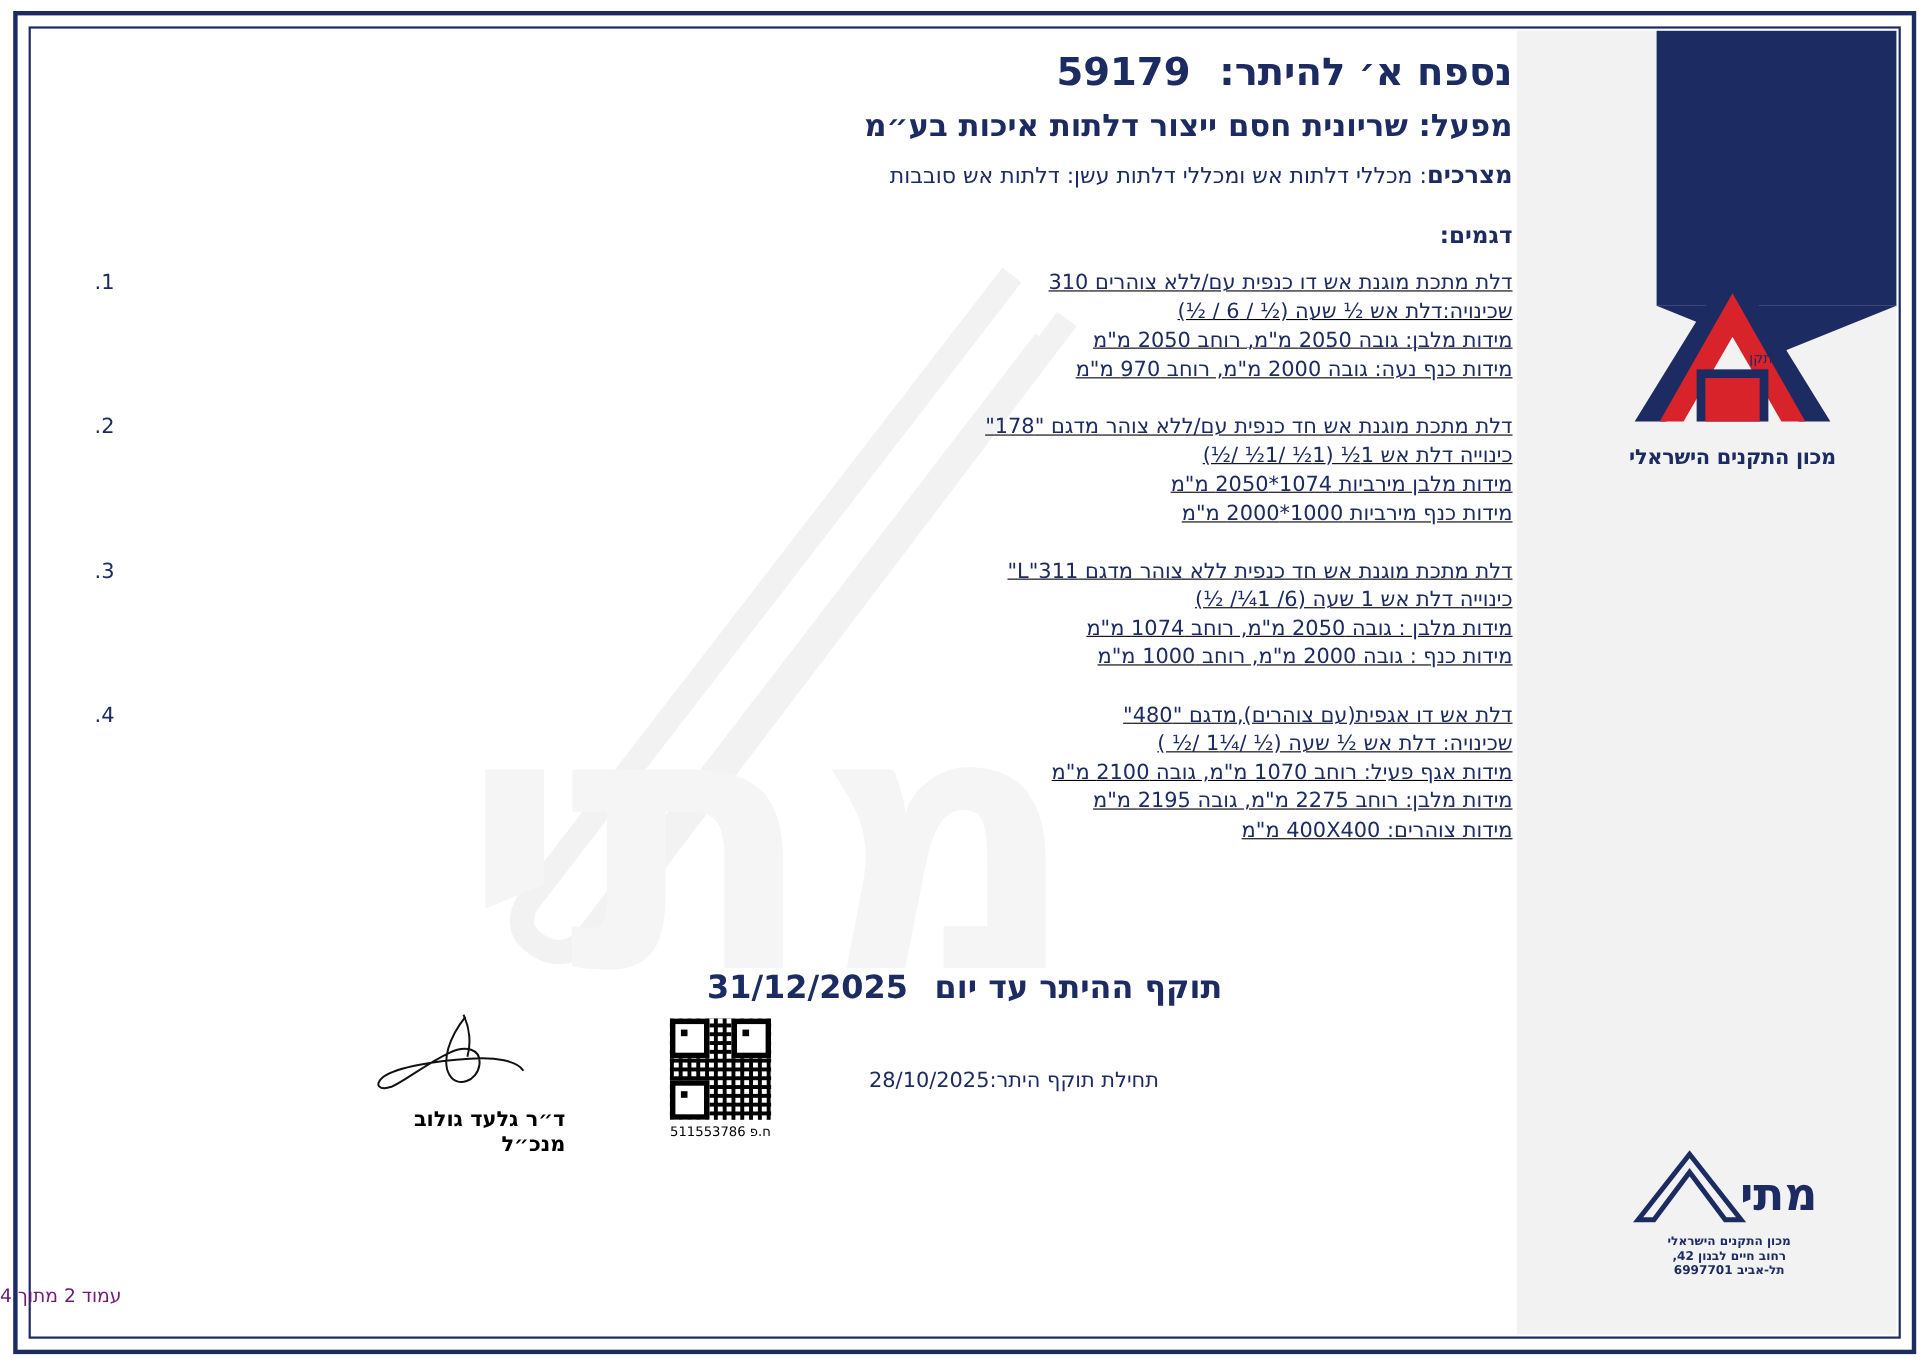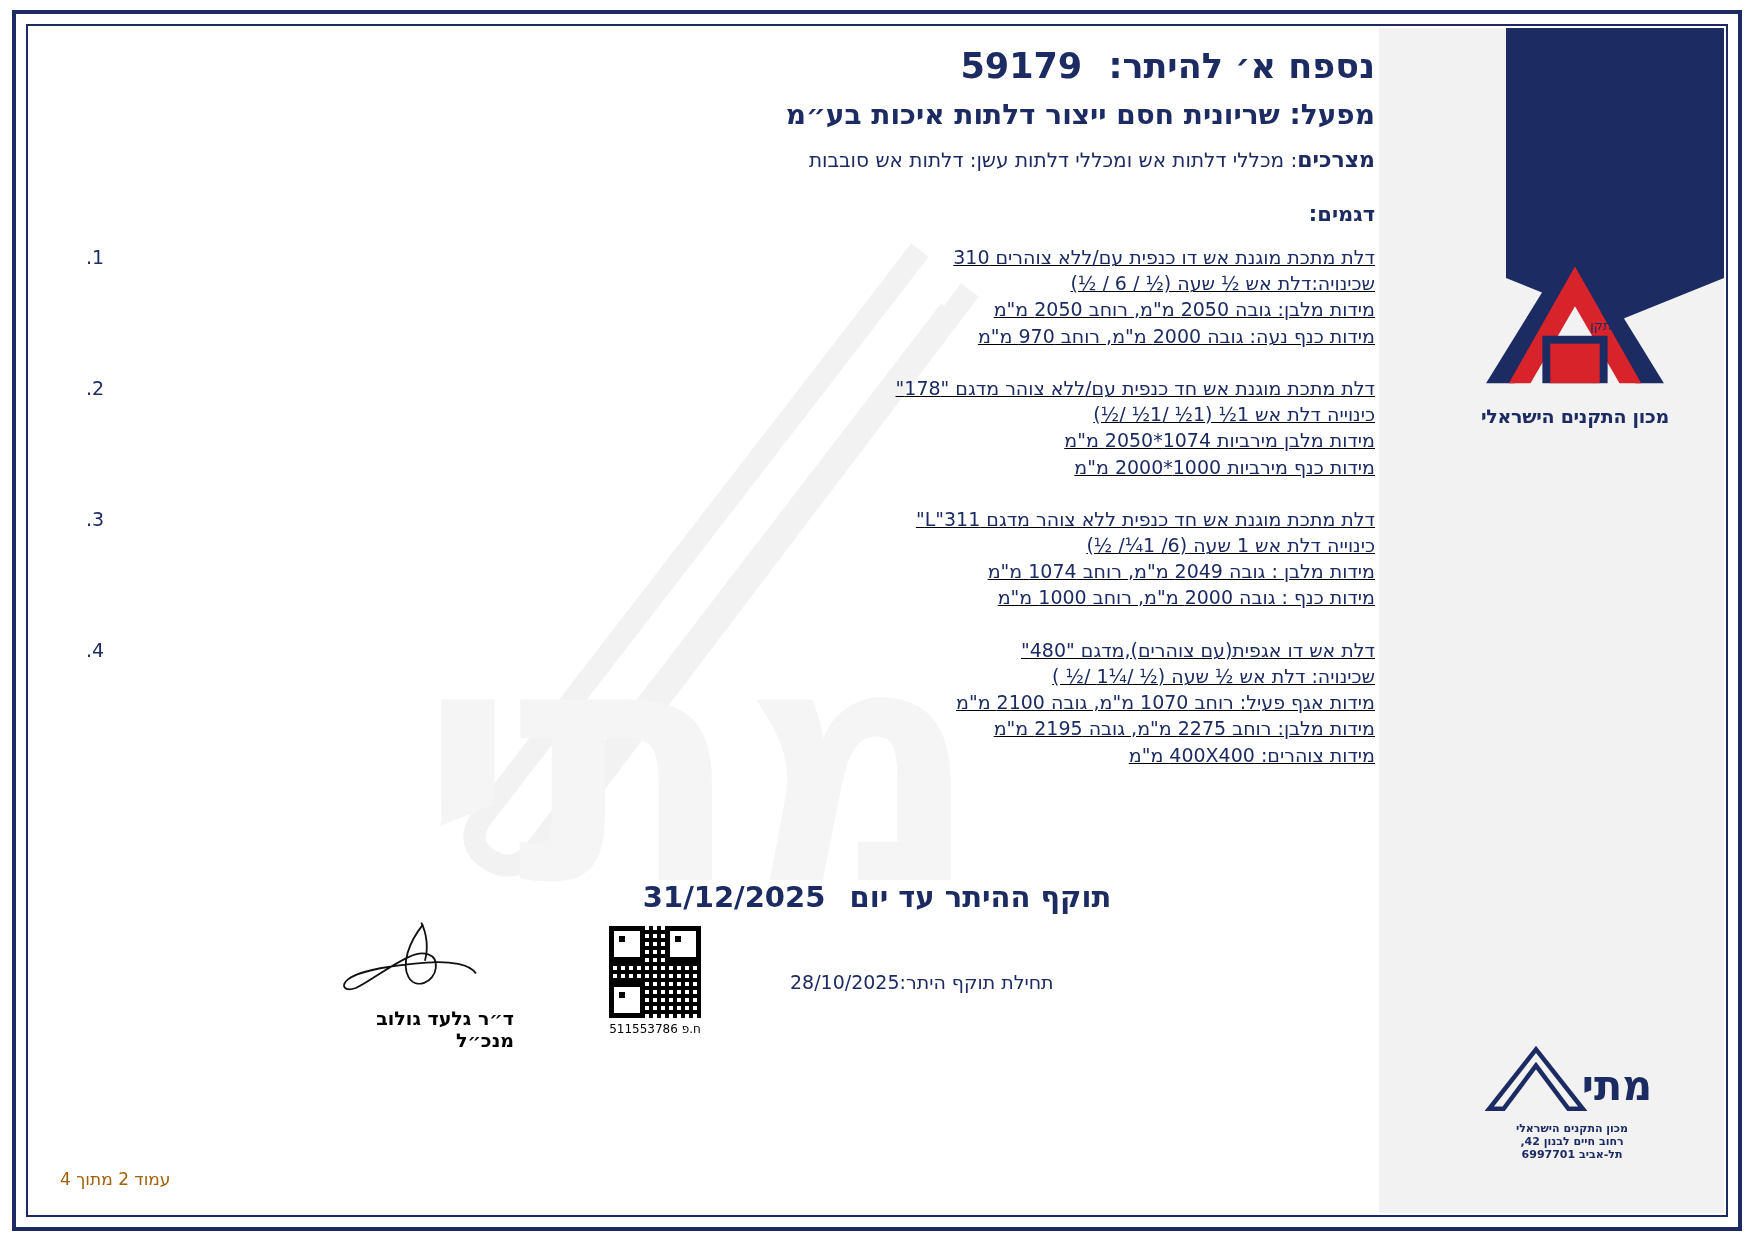--- a/index.html
+++ b/index.html
@@ -257,23 +257,22 @@
     font-size: 19px;
     color: #1d2b63;
     direction: rtl;
   }
   .page-num {
     position: absolute;
     left: 0;
     right: 380px;
     bottom: 52px;
     text-align: left;
-    padding-left: 60px;
     font-size: 17px;
-    color: #a16207;
+    color: #701a75;
     direction: rtl;
   }
   .page-num span { display:inline-block; }
 </style>
 </head>
 <body>
 
 <div class="page">
 
   <div class="border-outer"></div>
@@ -351,21 +350,21 @@
           <div>מידות מלבן מירביות 1074*2050 מ"מ</div>
           <div>מידות כנף מירביות 1000*2000 מ"מ</div>
         </div>
         <div class="num">2.</div>
       </div>
 
       <div class="model">
         <div class="lines">
           <div>דלת מתכת מוגנת אש חד כנפית ללא צוהר מדגם L"311"</div>
           <div>כינוייה דלת אש 1 שעה (6/ 1¼/ ½)</div>
-          <div>מידות מלבן : גובה 2049 מ"מ, רוחב 1074 מ"מ</div>
+          <div>מידות מלבן : גובה 2050 מ"מ, רוחב 1074 מ"מ</div>
           <div>מידות כנף : גובה 2000 מ"מ, רוחב 1000 מ"מ</div>
         </div>
         <div class="num">3.</div>
       </div>
 
       <div class="model">
         <div class="lines">
           <div>דלת אש דו אגפית(עם צוהרים),מדגם "480"</div>
           <div>שכינויה: דלת אש ½ שעה (½  /¼1  /½ )</div>
           <div>מידות אגף פעיל: רוחב 1070 מ"מ, גובה 2100 מ"מ</div>

